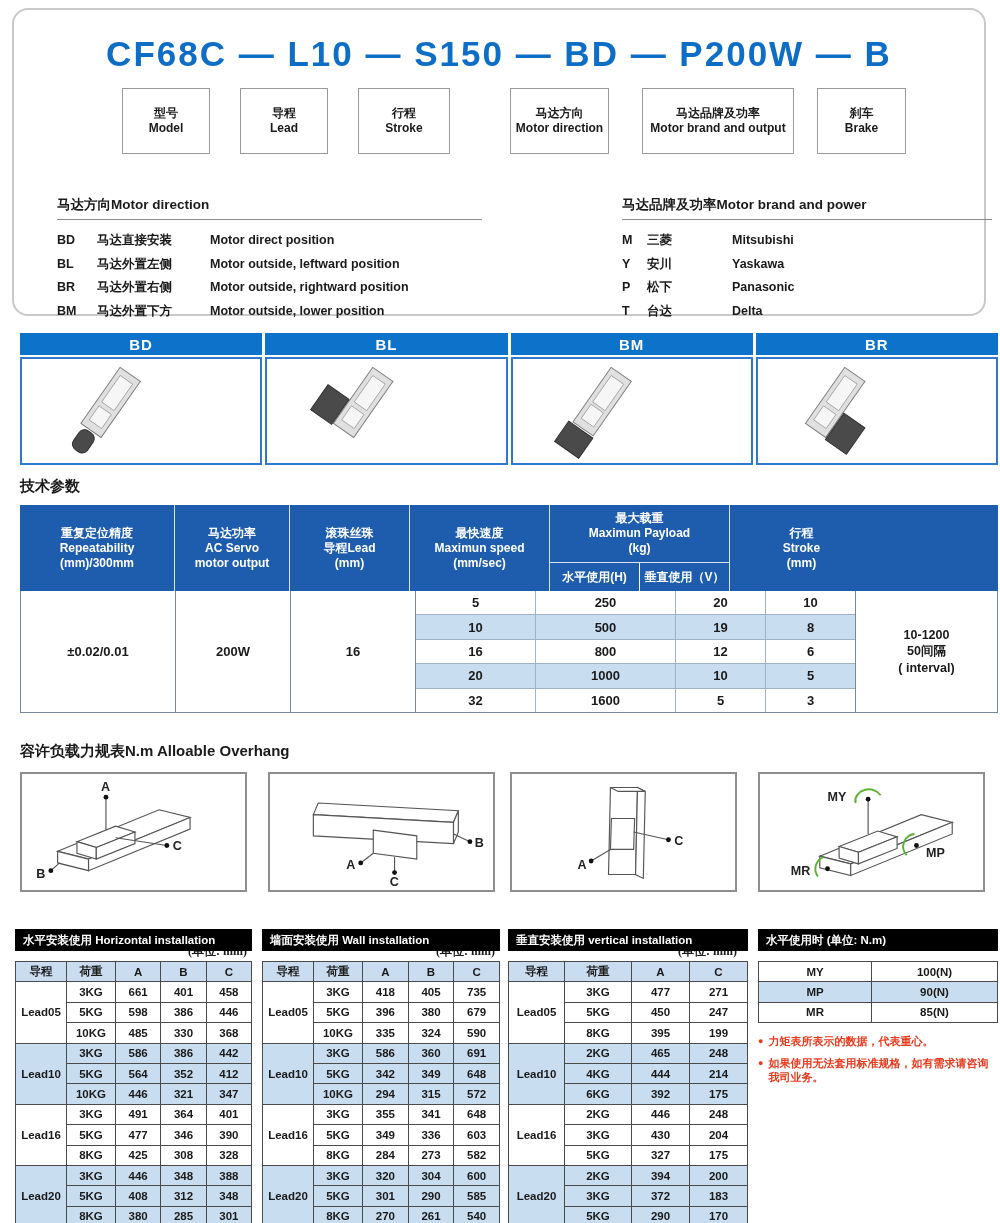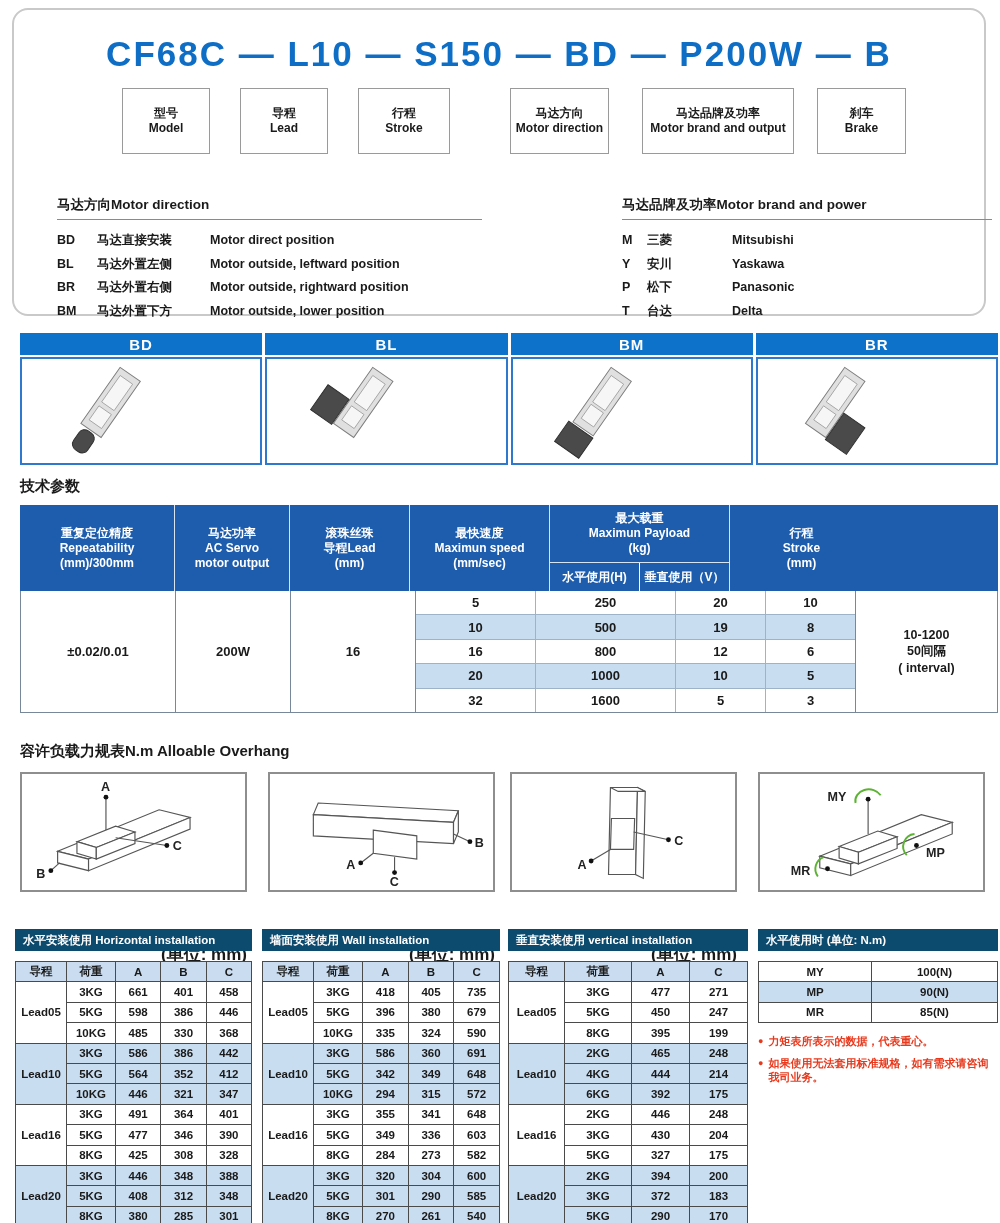--- a/index.html
+++ b/index.html
@@ -53,31 +53,31 @@
   .tt-row + .tt-row{border-top:1px solid #9eb2c8;}
   .tt-row.stripe{background:#c9ddf1;}
   .tt-cell{display:flex;align-items:center;justify-content:center;border-right:1px solid #9eb2c8;
            box-sizing:border-box;height:100%;}
   .tt-cell:last-child{border-right:none;}
   .tt-stroke{flex:1;display:flex;flex-direction:column;align-items:center;justify-content:center;
              font-size:12.5px;line-height:16.5px;}
 
   
   .diag{position:absolute;top:772px;width:227px;height:120px;border:2px solid #8e8e8e;background:#fff;box-sizing:border-box;}
-  .unit-label{position:absolute;top:943px;width:227px;text-align:right;font-size:17px;font-weight:bold;}
+  .unit-label{position:absolute;top:943px;width:227px;text-align:right;font-size:12px;font-weight:bold;font-family:Liberation Serif, serif;}
   .diag svg{width:100%;height:100%;}
   .dline{stroke:#555;stroke-width:1.2;fill:#fff;}
   .dthin{stroke:#555;stroke-width:1.2;fill:none;}
   .dlabel{font-size:13px;font-weight:bold;fill:#222;font-family:"Liberation Sans",sans-serif;}
   .ddot{fill:#111;}
   .garc{stroke:#5cb233;stroke-width:2;fill:none;}
 
   
   .itable{position:absolute;top:929px;}
-  .it-title{height:22px;background:#0c4a6e;color:#fff;font-size:11.5px;font-weight:bold;
+  .it-title{height:22px;background:#000000;color:#fff;font-size:11.5px;font-weight:bold;
             display:flex;align-items:center;padding-left:8px;box-sizing:border-box;}
   .itable table{margin-top:10px;border-collapse:collapse;table-layout:fixed;width:100%;
                 font-size:11.5px;font-weight:bold;text-align:center;}
   .itable th,.itable td{border:1px solid #4a4a4a;height:19.4px;padding:0;overflow:hidden;}
   .itable thead th{background:#c9dcf0;}
   .itable tr.stripe td{background:#c9ddf1;}
   .t5 th:nth-child(1){width:50px;}.t5 th:nth-child(2){width:48px;}
   .t4c th:nth-child(1){width:55px;}.t4c th:nth-child(2){width:66px;}
   .moment td:first-child{width:112px;}
   .notes{position:absolute;left:758px;top:1034px;width:238px;}

